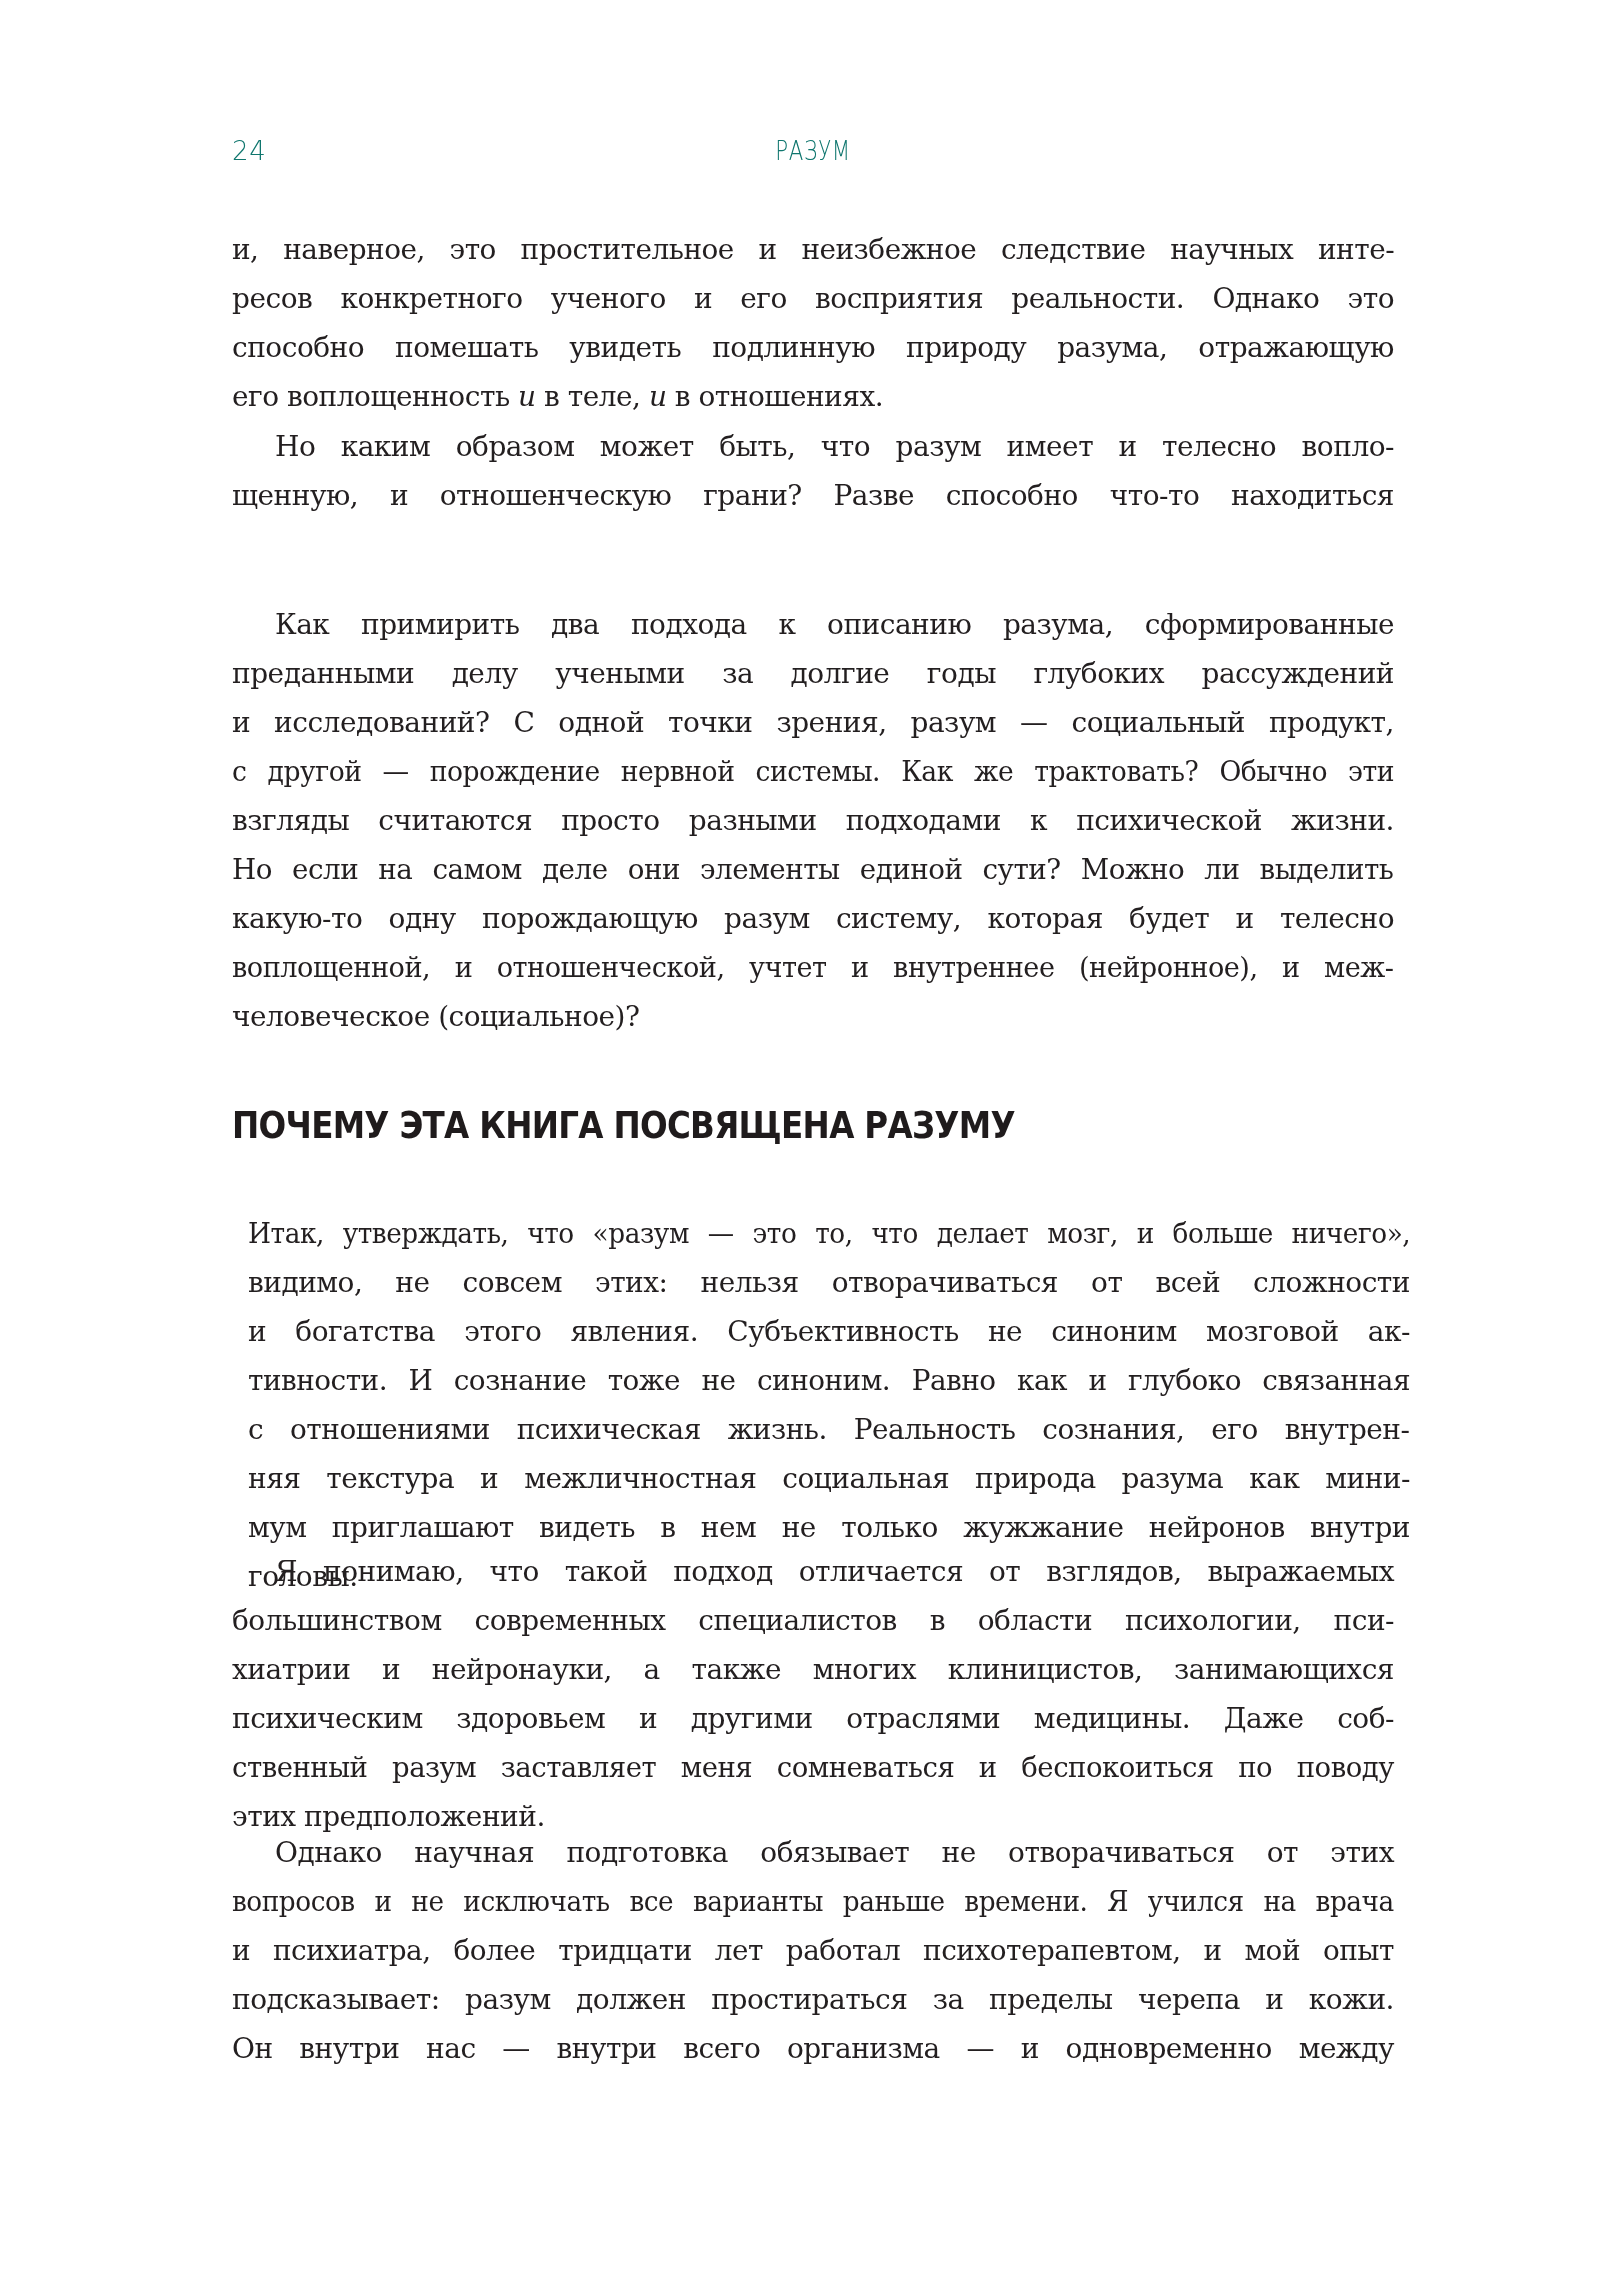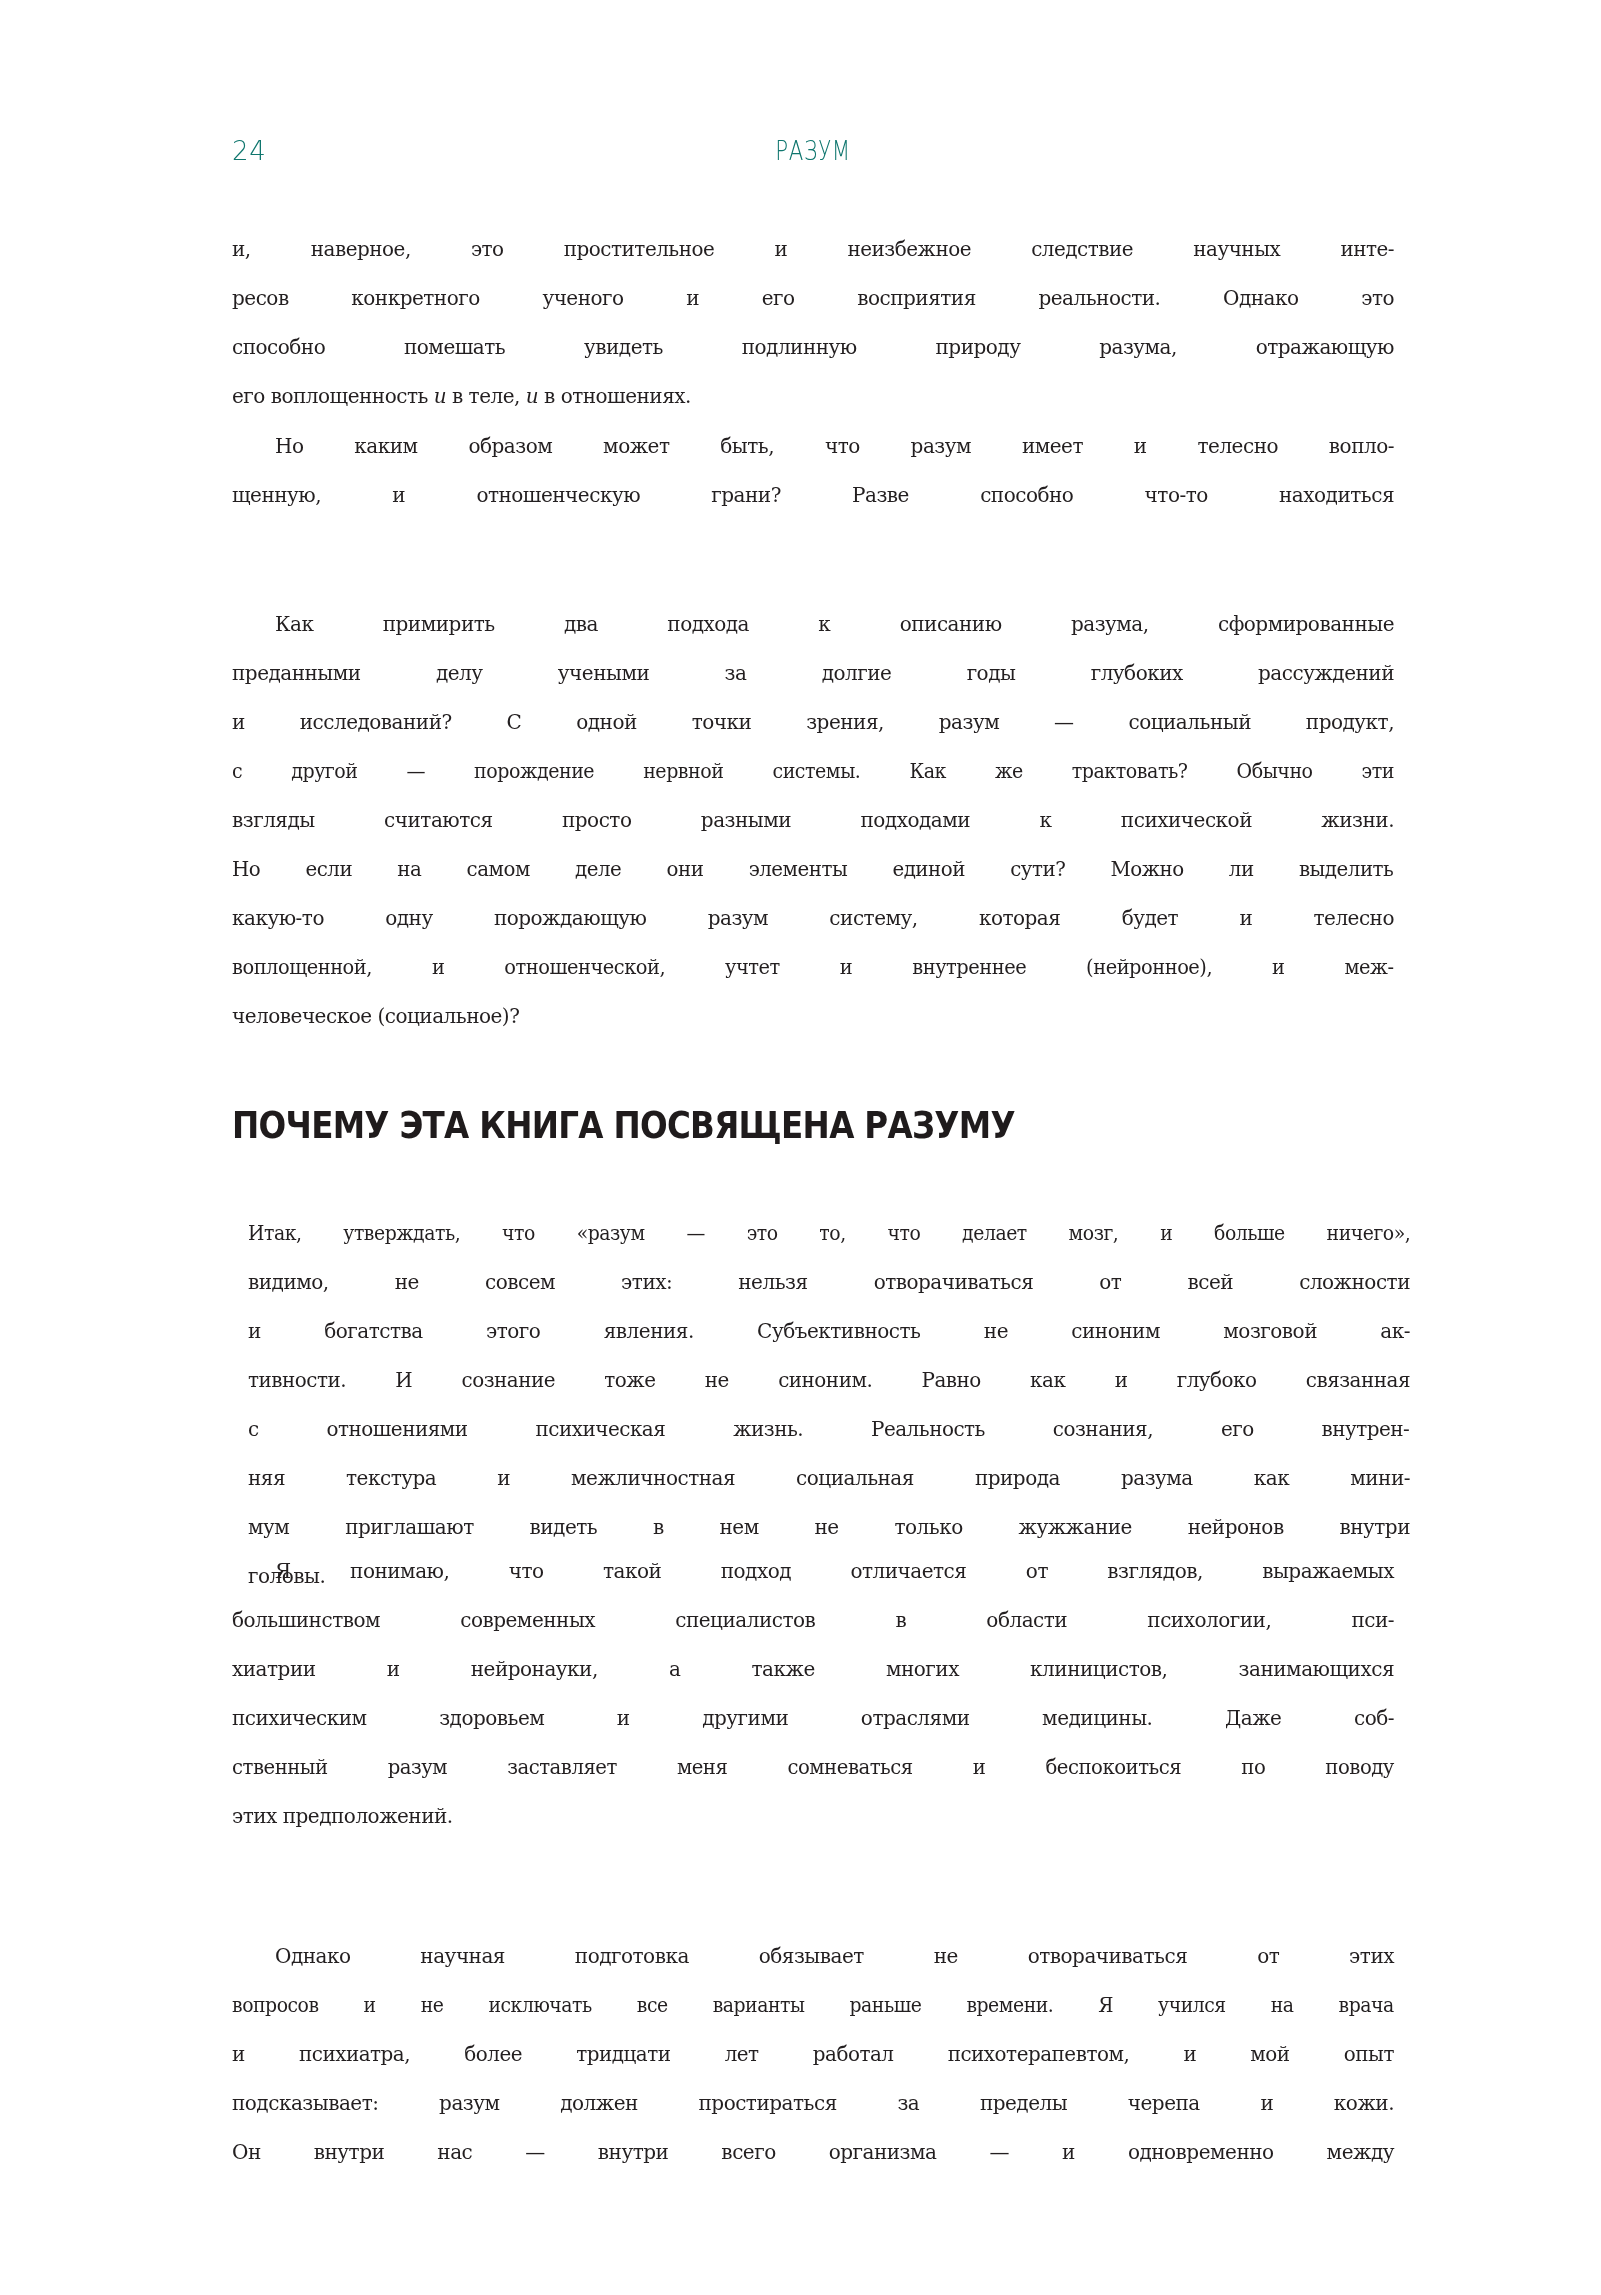--- a/index.html
+++ b/index.html
@@ -37,21 +37,21 @@
       right: 0;
       top: 0;
       text-align: center;
       transform: scaleX(0.82);
     }
     .text-block {
       position: absolute;
       left: 232px;
       width: 1162px;
       font-family: "DejaVu Serif", serif;
-      font-size: 20px;
+      font-size: 28px;
       color: #231f20;
     }
     .line {
       height: 49px;
       line-height: 49px;
       white-space: nowrap;
       text-align: justify;
       text-align-last: justify;
       transform-origin: left center;
       letter-spacing: -0.5px;
@@ -77,21 +77,21 @@
       font-weight: bold;
       font-size: 37px;
       letter-spacing: -0.8px;
       color: #1f1b1c;
       transform: scaleX(0.88);
       transform-origin: left center;
       white-space: nowrap;
     }
     .block-4 { top: 1209px; margin-left: 16px; }
     .block-5 { top: 1547px; }
-    .block-6 { top: 1932px; }
+    .block-6 { top: 1828px; }
   </style>
 </head>
 <body>
 
 <div class="running-head">
   <span class="folio">24</span>
   <span class="running-title">РАЗУМ</span>
 </div>
 
 <div class="text-block block-1">

